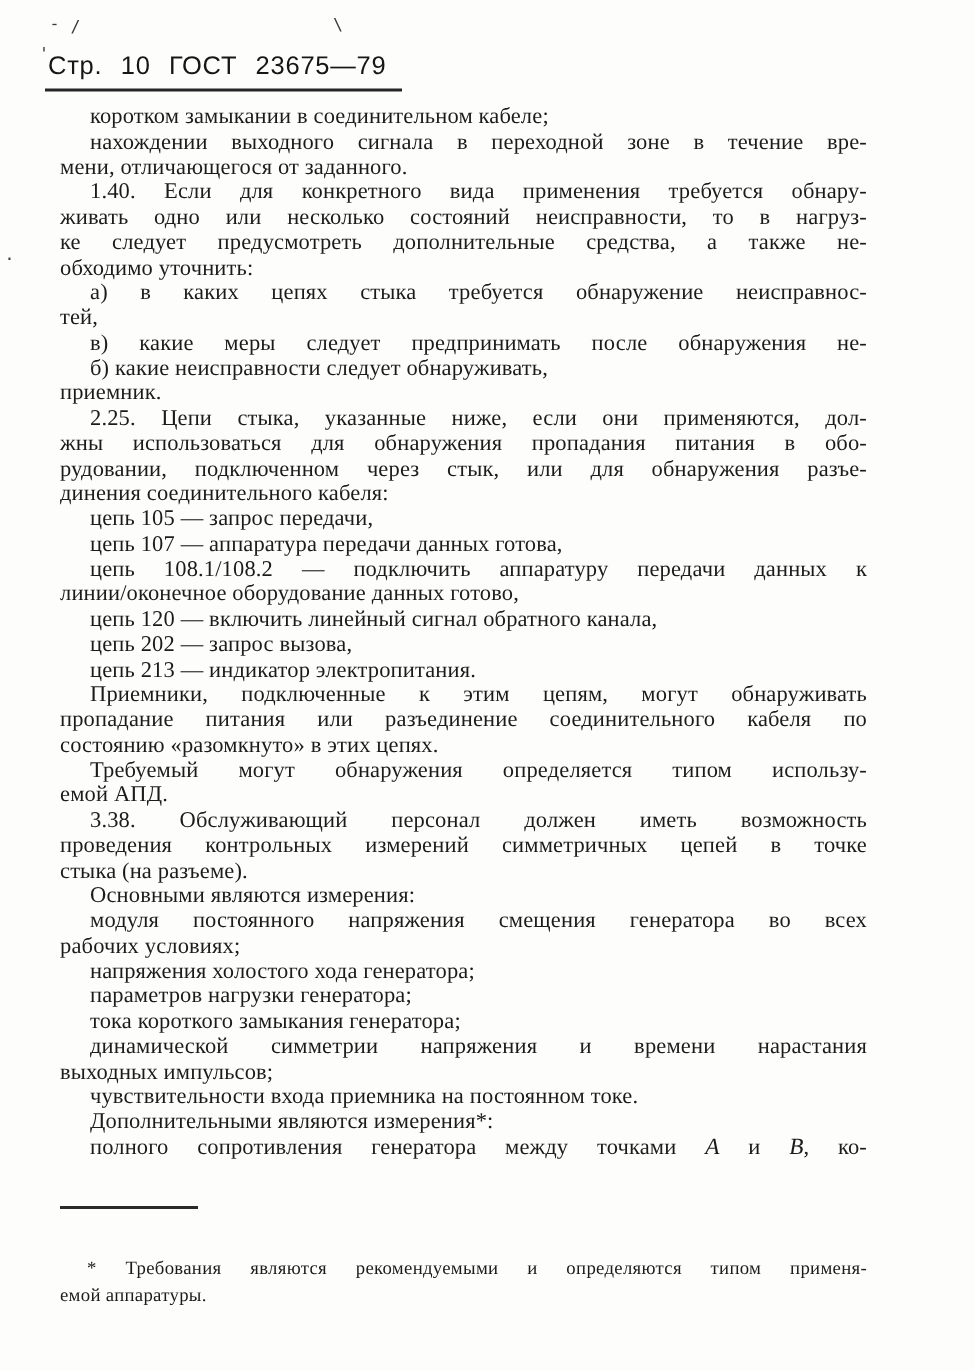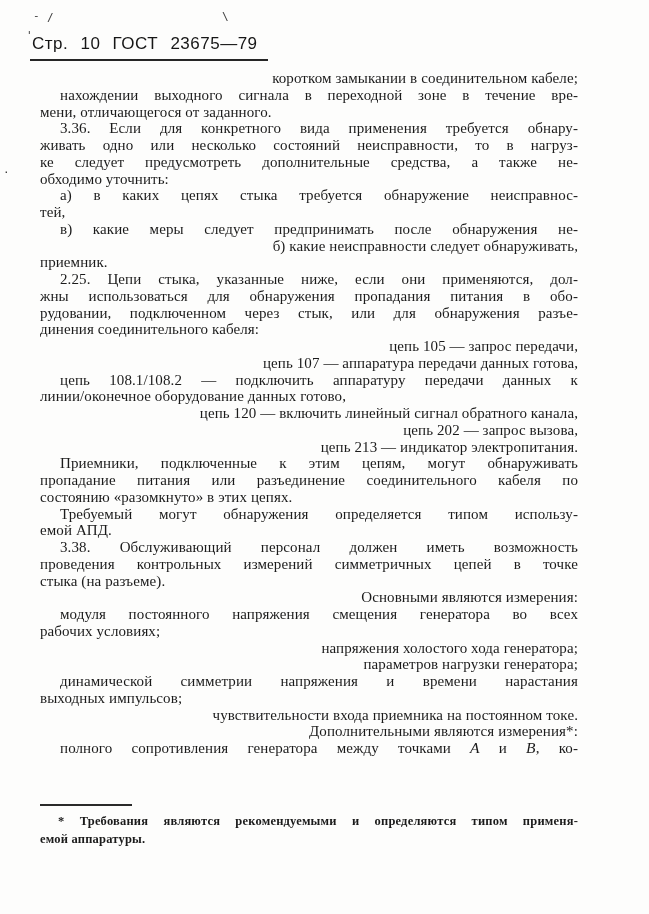--- a/index.html
+++ b/index.html
@@ -23,33 +23,32 @@
     border-bottom:2.5px solid #262626;
     white-space:nowrap;
   }
   .body-text{
     position:absolute;left:40px;top:70px;width:538px;
     font-size:15px;
     line-height:16.75px;
     letter-spacing:0.1px;
   }
   .line{white-space:normal;text-align:left;}
-  .line.indent{padding-left:20px;text-align:right;}
+  .line.indent{padding-left:20px;}
   .line.just{text-align:justify;text-align-last:justify;}
   .it{font-style:italic;font-size:15.5px;}
   .footnote-rule{
     position:absolute;left:40px;top:804px;width:92px;height:2px;
     background:#2a2a2a;
   }
   .footnote{
-    position:absolute;left:40px;top:812px;width:538px;
+    position:absolute;left:40px;top:836px;width:538px;
     font-size:12.5px;
     line-height:18px;
     letter-spacing:0.2px;
-    font-weight:bold;
   }
   .footnote .line.indent{padding-left:18px;}
   .speck{
     position:absolute;
     font-size:11px;
     color:#3a3a3a;
     font-family:"DejaVu Sans Mono", monospace;
     line-height:1;
   }
 </style>
@@ -63,21 +62,21 @@
     <span class="speck" style="left: 3px; top: 164px;">.</span>
     <span class="speck" style="left: 26px; top: 30px;">'</span>
   </div>
 
 <div class="page-header">Стр. 10 ГОСТ 23675—79</div>
 
 <div class="body-text">
     <div class="line indent">коротком замыкании в соединительном кабеле;</div>
     <div class="line indent just">нахождении выходного сигнала в переходной зоне в течение вре-</div>
     <div class="line">мени, отличающегося от заданного.</div>
-    <div class="line indent just">3.36. Если для конкретного вида применения требуется обнару-</div>
+    <div class="line indent just">1.40. Если для конкретного вида применения требуется обнару-</div>
     <div class="line just">живать одно или несколько состояний неисправности, то в нагруз-</div>
     <div class="line just">ке следует предусмотреть дополнительные средства, а также не-</div>
     <div class="line">обходимо уточнить:</div>
     <div class="line indent just">а) в каких цепях стыка требуется обнаружение неисправнос-</div>
     <div class="line">тей,</div>
     <div class="line indent just">в) какие меры следует предпринимать после обнаружения не-</div>
     <div class="line indent">б) какие неисправности следует обнаруживать,</div>
     <div class="line">приемник.</div>
     <div class="line indent just">2.25. Цепи стыка, указанные ниже, если они применяются, дол-</div>
     <div class="line just">жны использоваться для обнаружения пропадания питания в обо-</div>
@@ -96,20 +95,21 @@
     <div class="line indent just">Требуемый могут обнаружения определяется типом использу-</div>
     <div class="line">емой АПД.</div>
     <div class="line indent just">3.38. Обслуживающий персонал должен иметь возможность</div>
     <div class="line just">проведения контрольных измерений симметричных цепей в точке</div>
     <div class="line">стыка (на разъеме).</div>
     <div class="line indent">Основными являются измерения:</div>
     <div class="line indent just">модуля постоянного напряжения смещения генератора во всех</div>
     <div class="line">рабочих условиях;</div>
     <div class="line indent">напряжения холостого хода генератора;</div>
     <div class="line indent">параметров нагрузки генератора;</div>
+    <div class="line indent">тока короткого замыкания генератора;</div>
     <div class="line indent just">динамической симметрии напряжения и времени нарастания</div>
     <div class="line">выходных импульсов;</div>
     <div class="line indent">чувствительности входа приемника на постоянном токе.</div>
     <div class="line indent">Дополнительными являются измерения*:</div>
     <div class="line indent just"><span>полного сопротивления генератора между точками </span><span class="it">А</span><span> и </span><span class="it">В</span><span>, ко-</span></div>
   </div>
 
 <div class="footnote-rule"></div>
 
 <div class="footnote">

